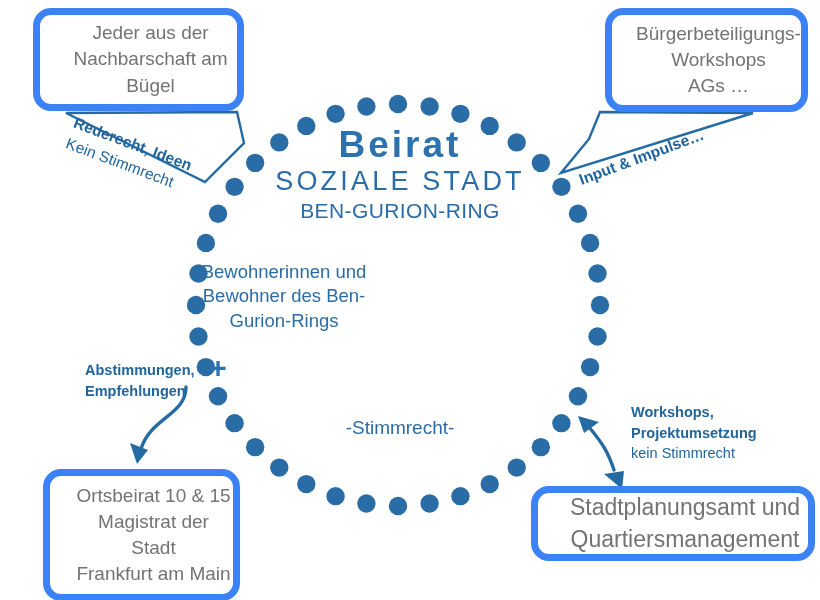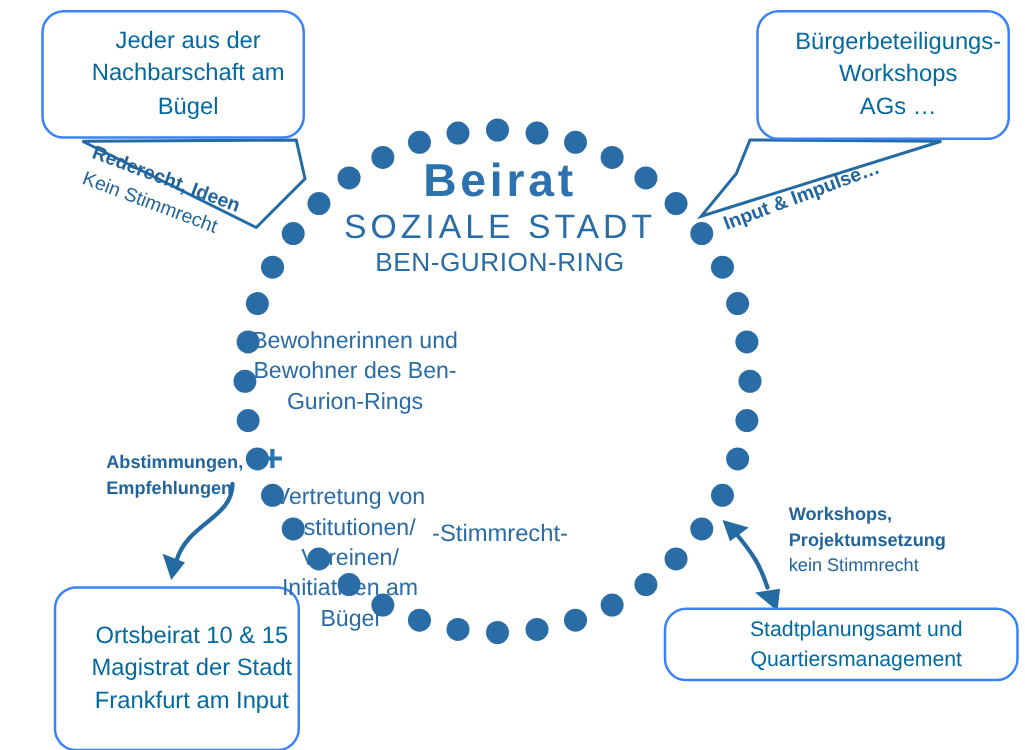--- a/index.html
+++ b/index.html
@@ -11,37 +11,37 @@
   }
   #stage{position:relative;width:820px;height:600px;overflow:hidden;}
 
   
   #art{position:absolute;left:0;top:0;width:820px;height:600px;}
 
   
   .box{
     position:absolute;
     box-sizing:border-box;
-    border:2px solid #3b82f6;
+    border:7px solid #3b82f6;
     border-radius:18px;
     background:#ffffff;
-    color:#0369a1;
+    color:#737373;
     display:flex;
     align-items:center;
     justify-content:center;
     text-align:center;
     line-height:1.38;
     padding-left:24px;
   }
   .box .ln{display:block;}
 
   #box-neighbourhood{left:33px;top:8px;width:211px;height:103px;font-size:19px;}
   #box-participation{left:605px;top:8px;width:203px;height:104px;font-size:19px;}
   #box-localcouncil{left:43px;top:469px;width:197px;height:132px;font-size:19px;}
-  #box-planning{left:531px;top:486px;width:284px;height:59px;font-size:17px;}
+  #box-planning{left:531px;top:486px;width:284px;height:75px;font-size:23px;}
 
   
   #circle-core{
     position:absolute;left:200px;top:118px;width:400px;height:340px;
     text-align:center;color:#2a6ca5;
   }
   #title-beirat{
     font-size:37px;font-weight:bold;letter-spacing:3px;color:#2c72ae;
     line-height:1.0;margin:8px 0 3px 0;
   }
@@ -165,21 +165,21 @@
       <span class="ln">Bürgerbeteiligungs-</span>
       <span class="ln">Workshops</span>
       <span class="ln">AGs …</span>
     </div>
   </div>
 
   <div class="box" id="box-localcouncil">
     <div>
       <span class="ln">Ortsbeirat 10 &amp; 15</span>
       <span class="ln">Magistrat der Stadt</span>
-      <span class="ln">Frankfurt am Input</span>
+      <span class="ln">Frankfurt am Main</span>
     </div>
   </div>
 
   <div class="box" id="box-planning">
     <div>
       <span class="ln">Stadtplanungsamt und</span>
       <span class="ln">Quartiersmanagement</span>
     </div>
   </div>
 
@@ -189,28 +189,20 @@
     <div id="title-ring">BEN-GURION-RING</div>
 
     <div id="members">
       <div class="member-col" id="col-residents">
         <span class="ln">Bewohnerinnen</span>
         <span class="ln">und Bewohner</span>
         <span class="ln">des</span>
         <span class="ln">Ben-Gurion-Rings</span>
       </div>
       <div id="plus-sign">+</div>
-      <div class="member-col" id="col-institutions">
-        <span class="ln">Vertretung</span>
-        <span class="ln">von</span>
-        <span class="ln">Institutionen/</span>
-        <span class="ln">Vereinen/</span>
-        <span class="ln">Initiativen</span>
-        <span class="ln">am Bügel</span>
-      </div>
     </div>
 
     <div id="vote-note">-Stimmrecht-</div>
   </div>
 
   <div class="lbl" id="lbl-rederecht">
     <span class="b">Rederecht, Ideen</span>
     <span class="r">Kein Stimmrecht</span>
   </div>
 

